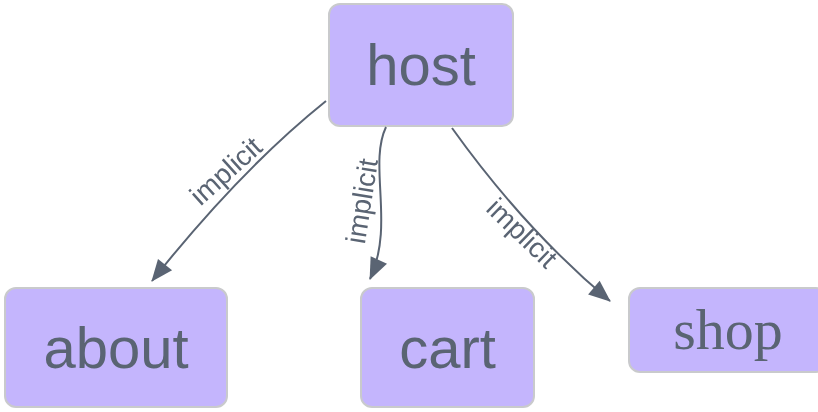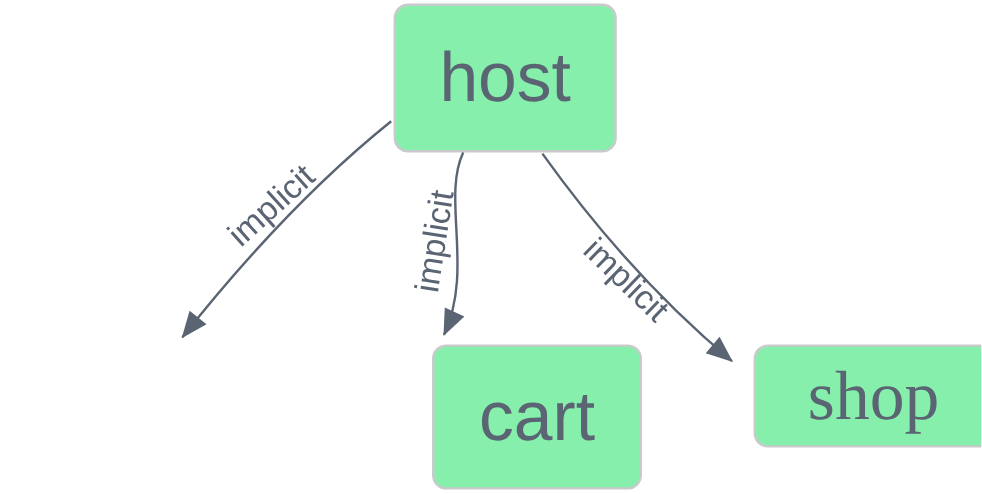--- a/index.html
+++ b/index.html
@@ -30,21 +30,21 @@
     fill: #5a6473;
     font-family: "Liberation Sans", "DejaVu Sans", sans-serif;
     font-size: 28px;
     text-anchor: middle;
     dominant-baseline: central;
   }
   .node {
     position: absolute;
     z-index: 1;
     box-sizing: border-box;
-    background: #86efac;
+    background: #c4b5fd;
     border: 2px solid #c9cacc;
     border-radius: 12px;
     display: flex;
     align-items: center;
     justify-content: center;
   }
   .node-label {
     color: #5a6473;
     font-size: 58px;
     line-height: 1;
@@ -73,20 +73,23 @@
 
     <text class="edge-label" transform="translate(226,171) rotate(-42)">implicit</text>
     <text class="edge-label" transform="translate(362,201) rotate(-81)">implicit</text>
     <text class="edge-label" transform="translate(522,233) rotate(44)">implicit</text>
   </svg>
 
   <div class="node node-host">
     <span class="node-label">host</span>
   </div>
 
+  <div class="node node-about">
+    <span class="node-label">about</span>
+  </div>
 
   <div class="node node-cart">
     <span class="node-label">cart</span>
   </div>
 
   <div class="node node-shop">
     <span class="node-label">shop</span>
   </div>
 
 </div>

